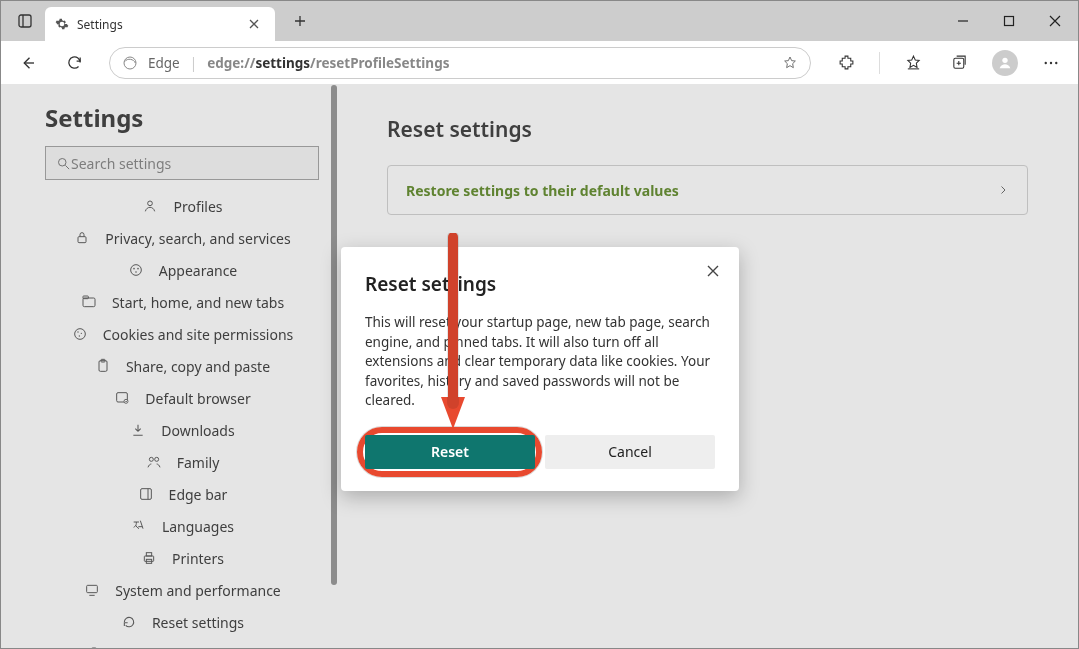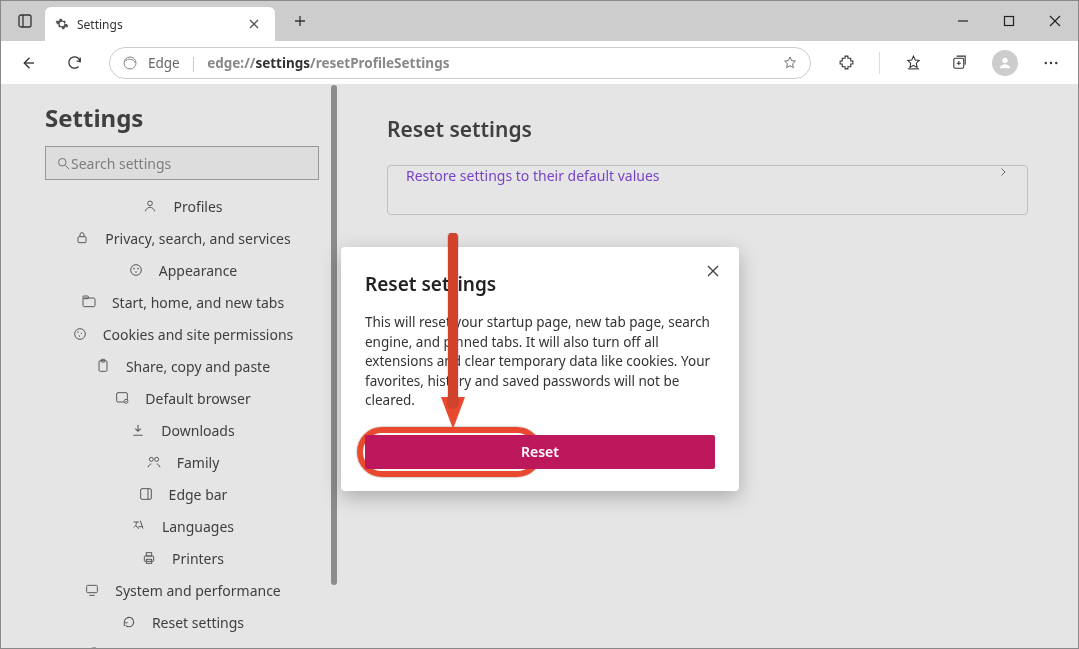--- a/index.html
+++ b/index.html
@@ -34,34 +34,34 @@
     .vscroll-thumb { position: absolute; top: 0; width: 6px; height: 500px; background: #888; border-radius: 3px; }
     .settings-title { font-size: 24px; font-weight: 700; margin: 6px 0 12px; color: #222; }
     .search-wrap { border: 1px solid #999; background: #f5f5f5; height: 34px; display: flex; align-items: center; padding: 0 10px; gap: 0; margin-bottom: 10px; }
     .search-wrap input { border: none; background: transparent; outline: none; font-size: 14px; width: 100%; color: #444; }
     .nav-list { display: flex; flex-direction: column; }
     .nav-item { display: flex; align-items: center; gap: 14px; height: 32px; padding: 0 4px; font-size: 14px; color: #222; cursor: pointer; justify-content: center; }
     .nav-icon { width: 18px; display: flex; justify-content: center; color: #444; }
 
     .main { flex: 1; padding: 30px 50px; }
     .page-title { font-size: 21px; font-weight: 600; color: #222; margin-bottom: 22px; }
-    .row-card { border: 1px solid #ccc; border-radius: 4px; height: 50px; display: flex; align-items: flex-start; padding: 0 18px; font-size: 14px; font-weight: 400; color: #6d28d9; cursor: pointer; }
+    .row-card { border: 1px solid #ccc; border-radius: 4px; height: 50px; display: flex; align-items: center; padding: 0 18px; font-size: 14px; font-weight: 700; color: #4d7c0f; cursor: pointer; }
     .row-card .chevron { margin-left: auto; color: #555; font-size: 14px; }
 
     
     .scrim { position: absolute; inset: 0; background: rgba(150,150,150,0.25); pointer-events: none; }
 
     
     .dialog { position: absolute; left: 340px; top: 246px; width: 398px; background: #fff; border-radius: 4px; box-shadow: 0 6px 20px rgba(0,0,0,0.25); padding: 24px 24px 22px; z-index: 10; }
     .dialog-close { position: absolute; top: 12px; right: 14px; width: 24px; height: 24px; display: flex; align-items: center; justify-content: center; color: #444; cursor: pointer; }
     .dialog-title { font-size: 19px; font-weight: 600; color: #222; margin-bottom: 16px; }
     .dialog-body { font-size: 13.5px; color: #333; line-height: 1.45; margin-bottom: 24px; }
     .dialog-buttons { display: flex; gap: 10px; position: relative; }
     .btn { height: 34px; flex: 1; display: flex; align-items: center; justify-content: center; font-size: 14px; border: none; cursor: pointer; border-radius: 2px; }
-    .btn-primary { background: #be185d; color: #fff; font-weight: 600; position: relative; z-index: 2; }
+    .btn-primary { background: #0f766e; color: #fff; font-weight: 600; position: relative; z-index: 2; }
     .btn-secondary { background: #eee; color: #222; }
 
     
     .ring { position: absolute; left: -8px; top: -8px; width: calc(50% + 10px); height: 50px; border: 6px solid #e8492f; border-radius: 28px; box-shadow: 0 0 0 1px rgba(0,0,0,0.15); pointer-events: none; z-index: 1; }
     .arrow { position: absolute; left: 440px; top: 232px; width: 24px; height: 200px; z-index: 20; pointer-events: none; }
 
     svg { display: block; }
   </style>
 </head>
 <body>
@@ -358,20 +358,21 @@
   <div class="dialog-close">
     <svg width="14" height="14" viewBox="0 0 14 14">
         <path d="M2 2l10 10M12 2L2 12" stroke="#444" stroke-width="1.4"></path>
       </svg>
   </div>
   <div class="dialog-title">Reset settings</div>
   <div class="dialog-body">This will reset your startup page, new tab page, search engine, and pinned tabs. It will also turn off all extensions and clear temporary data like cookies. Your favorites, history and saved passwords will not be cleared.</div>
   <div class="dialog-buttons">
     <div class="ring"></div>
     <button class="btn btn-primary">Reset</button>
+    <button class="btn btn-secondary">Cancel</button>
   </div>
 </div>
 
 <svg class="arrow" viewBox="0 0 24 200">
   <line x1="12" y1="4" x2="12" y2="170" stroke="#e8492f" stroke-width="10" stroke-linecap="round"></line>
   <path d="M12 196 L0 164 L24 164 Z" fill="#e8492f"></path>
   <line x1="12" y1="4" x2="12" y2="170" stroke="rgba(0,0,0,0.1)" stroke-width="12" stroke-linecap="round" style="mix-blend-mode:multiply"></line>
 </svg>
 
 </body></html>

